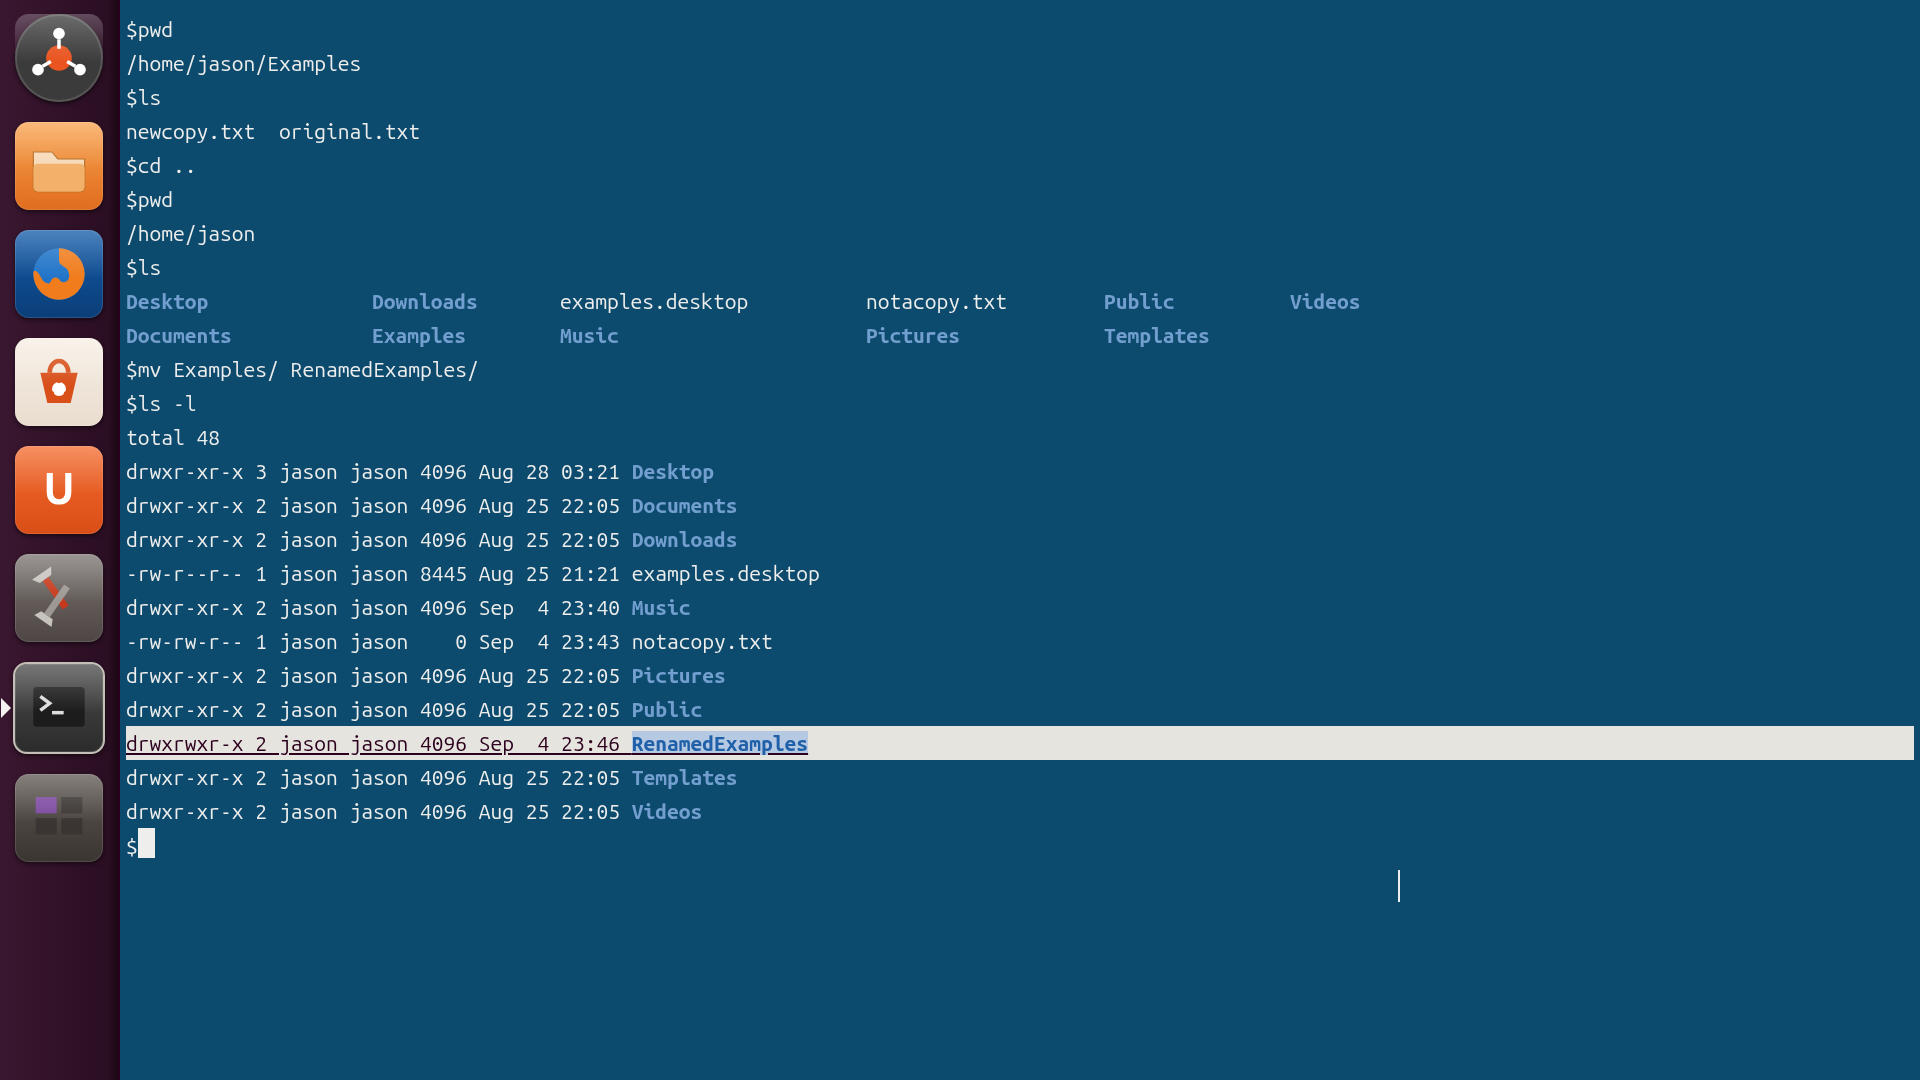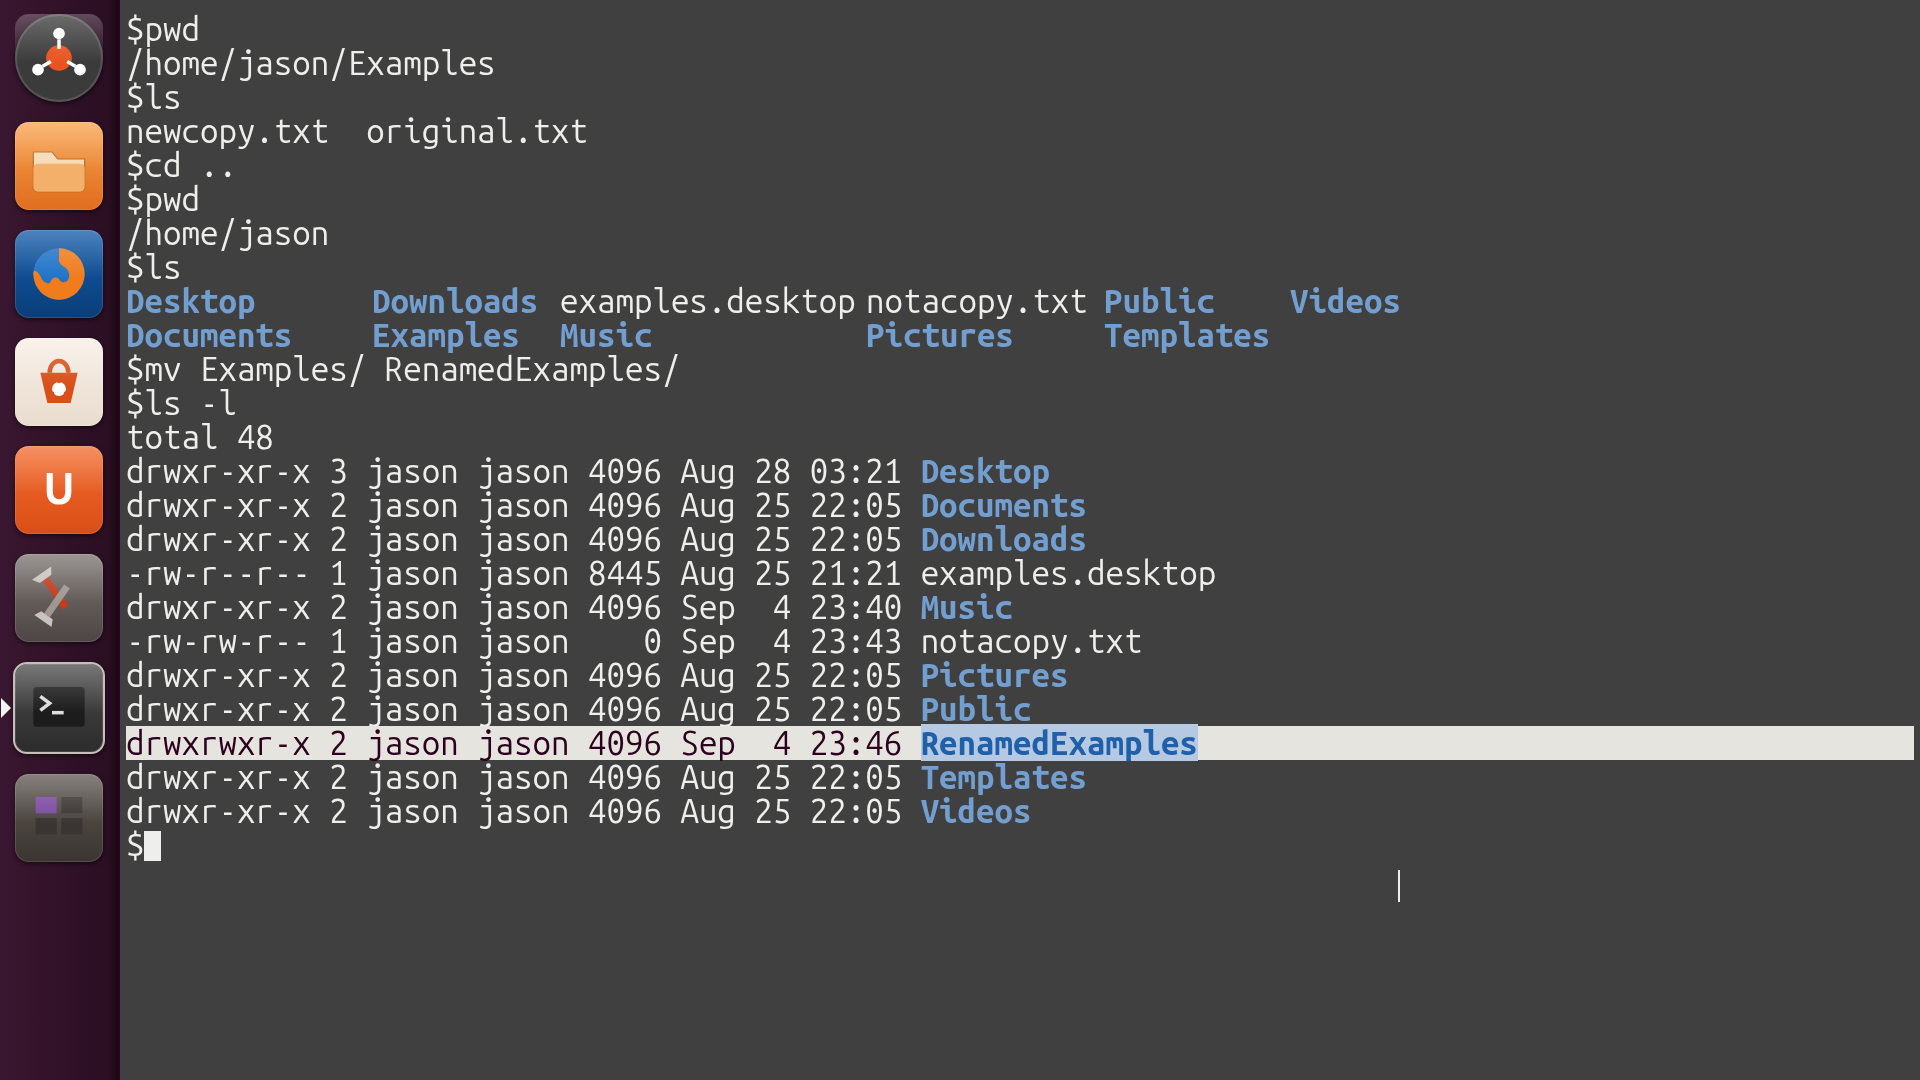--- a/index.html
+++ b/index.html
@@ -57,34 +57,34 @@
   .soft   { background: linear-gradient(#f7eee4,#e9ddcf); }
   .ubuntu { background: linear-gradient(#f36b2f,#d94e16); }
   .settings{ background: linear-gradient(#7a7370,#4d4644); }
   .term   { background: linear-gradient(#4a4a4a,#2c2c2c); border: 2px solid #c4c0b8; }
   .work   { background: linear-gradient(#5e5752,#3b3531); }
 
   
   .terminal {
     position: absolute;
     left: 120px; right: 0; top: 0; bottom: 0;
-    background: #404040;
+    background: #0c4a6e;
     color: #eeeeec;
-    font-size: 33px;
+    font-size: 21px;
     line-height: 34px;
     letter-spacing: 0px;
     white-space: pre;
     padding: 12px 0 0 6px;
     box-sizing: border-box;
     overflow: hidden;
   }
   .line { display: block; }
   .dir  { color: #729fcf; font-weight: bold; }
   .plain{ color: #eeeeec; }
-  .hl-row { background: #e6e4df; color: #2c001e; display: inline-block; width: calc(100% - 6px); }
+  .hl-row { background: #e6e4df; color: #2c001e; display: inline-block; width: calc(100% - 6px); text-decoration: underline; }
   .hl-row .dir { color: #2060a8; background: #b6c9e3; }
   .cursor {
     display: inline-block;
     width: 17px; height: 30px;
     background: #eeeeec;
     vertical-align: -4px;
   }
   .ibeam {
     position: absolute;
     width: 2px; height: 32px;

